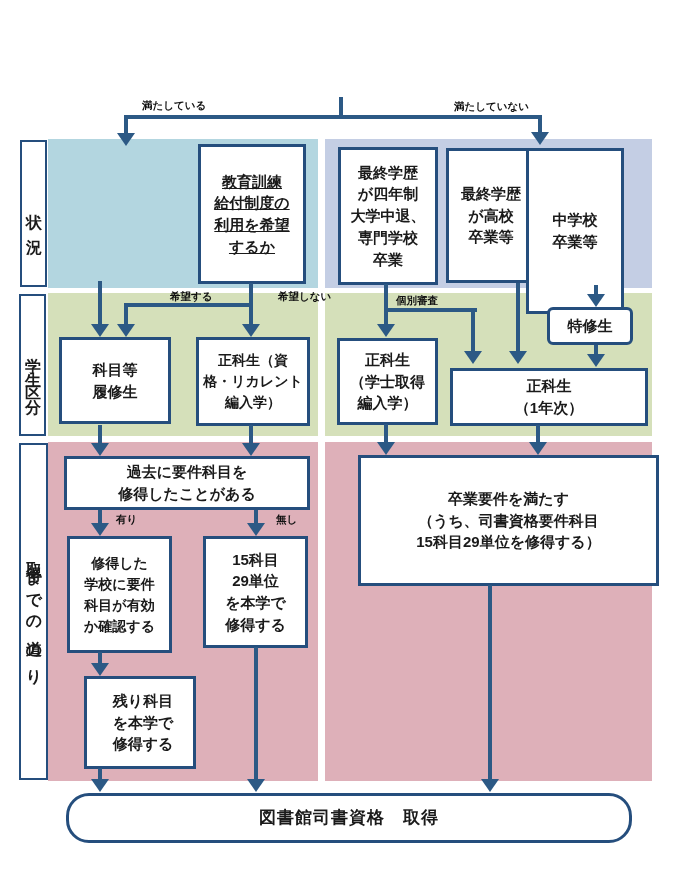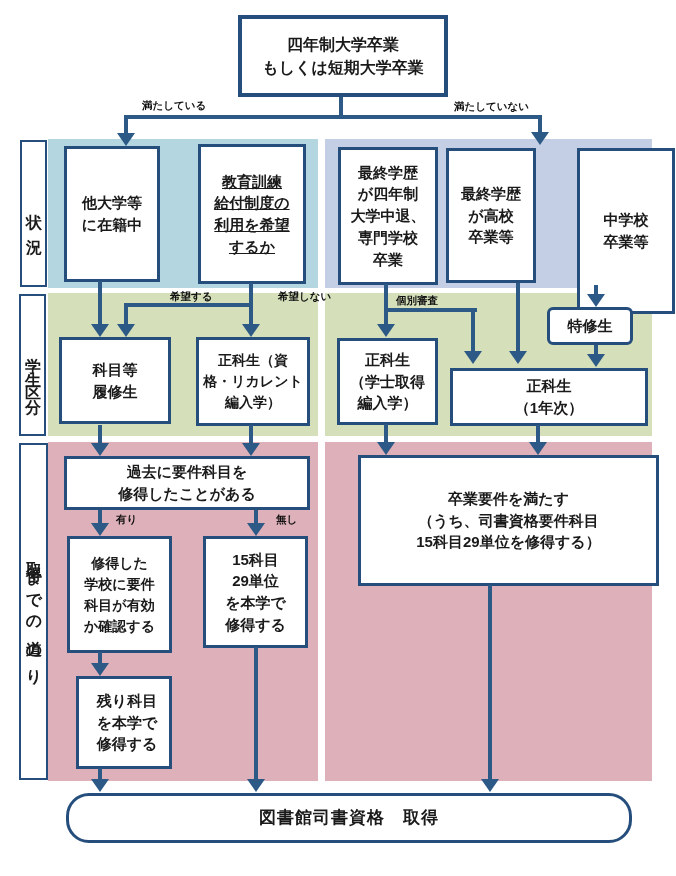--- a/index.html
+++ b/index.html
@@ -70,47 +70,43 @@
   <div class="side ls-wide" style="left:20px;top:140px;width:27px;height:147px;">
       <span>状況</span>
     </div>
   <div class="side ls-mid" style="left:19px;top:294px;width:27px;height:142px;">
       <span>学生区分</span>
     </div>
   <div class="side ls-tight" style="left:19px;top:443px;width:29px;height:337px;">
       <span>取得までの道のり</span>
     </div>
 
-  <div class="box big" style="left:238px;top:15px;width:210px;height:82px;">四年制大学卒業
-もしくは短期大学卒業</div>
 
   <div class="vl" style="left:339px;top:97px;height:22px;"></div>
   <div class="hl" style="left:124px;top:115px;width:418px;"></div>
   <div class="vl" style="left:124px;top:115px;height:19px;"></div>
   <div class="ah" style="left:117px;top:133px;"></div>
   <div class="vl" style="left:538px;top:115px;height:18px;"></div>
   <div class="ah" style="left:531px;top:132px;"></div>
   <div class="elabel" style="left:142px;top:100px;">満たしている</div>
   <div class="elabel" style="left:454px;top:101px;">満たしていない</div>
 
-  <div class="box" style="left:64px;top:146px;width:96px;height:136px;">他大学等
-に在籍中</div>
   <div class="box" style="left:198px;top:144px;width:108px;height:140px;text-decoration:underline;">教育訓練
 給付制度の
 利用を希望
 するか</div>
   <div class="box" style="left:338px;top:147px;width:100px;height:138px;">最終学歴
 が四年制
 大学中退、
 専門学校
 卒業</div>
   <div class="box" style="left:446px;top:148px;width:90px;height:135px;">最終学歴
 が高校
 卒業等</div>
-  <div class="box" style="left:577px;top:148px;width:98px;height:166px;">中学校
+  <div class="box" style="left:526px;top:148px;width:98px;height:166px;">中学校
 卒業等</div>
 
   <div class="vl" style="left:98px;top:281px;height:44px;"></div>
   <div class="ah" style="left:91px;top:324px;"></div>
   <div class="vl" style="left:249px;top:283px;height:42px;"></div>
   <div class="ah" style="left:242px;top:324px;"></div>
   <div class="hl" style="left:124px;top:303px;width:129px;"></div>
   <div class="vl" style="left:124px;top:303px;height:22px;"></div>
   <div class="ah" style="left:117px;top:324px;"></div>
   <div class="elabel" style="left:170px;top:291px;">希望する</div>
@@ -153,21 +149,21 @@
   <div class="box" style="left:64px;top:456px;width:246px;height:54px;">過去に要件科目を
 修得したことがある</div>
   <div class="box small-font" style="left:67px;top:536px;width:105px;height:117px;">修得した
 学校に要件
 科目が有効
 か確認する</div>
   <div class="box" style="left:203px;top:536px;width:105px;height:112px;">15科目
 29単位
 を本学で
 修得する</div>
-  <div class="box" style="left:76px;top:676px;width:96px;height:93px;padding-left:8px;">残り科目
+  <div class="box" style="left:84px;top:676px;width:112px;height:93px;padding-left:8px;">残り科目
 を本学で
 修得する</div>
   <div class="box" style="left:342px;top:455px;width:301px;height:131px;margin-left:16px;">卒業要件を満たす
 （うち、司書資格要件科目
 15科目29単位を修得する）</div>
 
   <div class="vl" style="left:98px;top:510px;height:14px;"></div>
   <div class="ah" style="left:91px;top:523px;"></div>
   <div class="vl" style="left:254px;top:510px;height:14px;"></div>
   <div class="ah" style="left:247px;top:523px;"></div>

